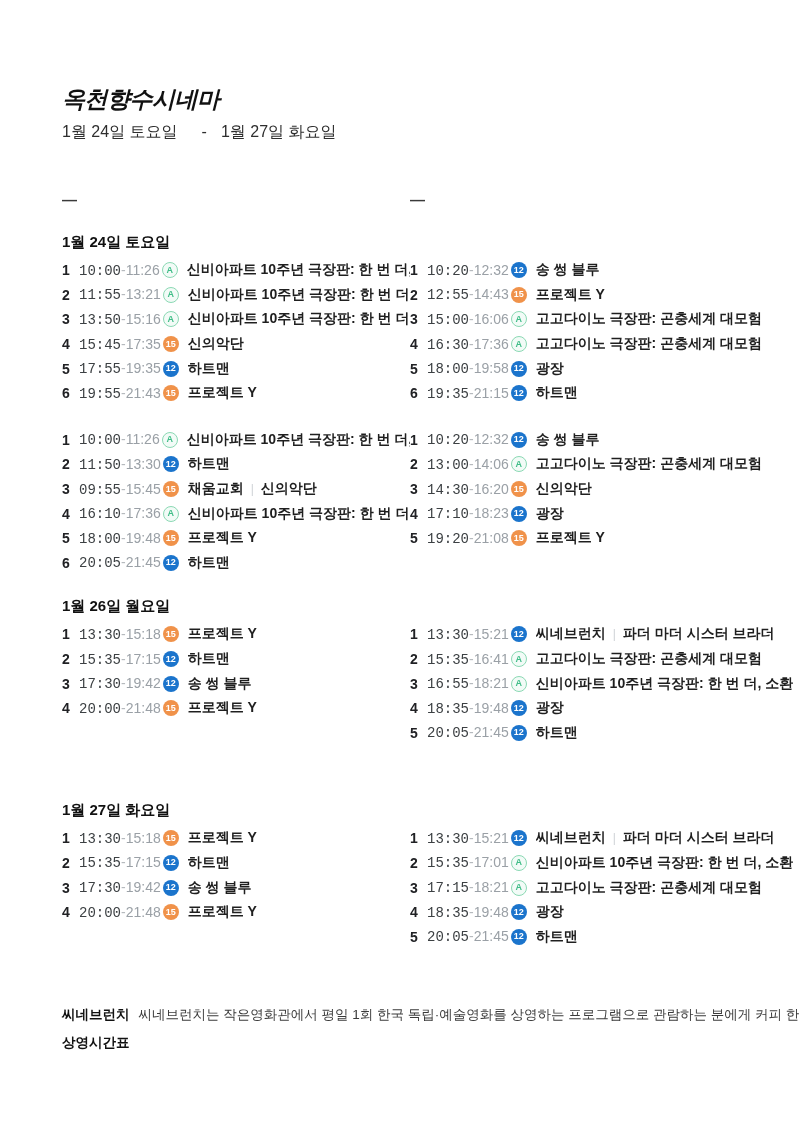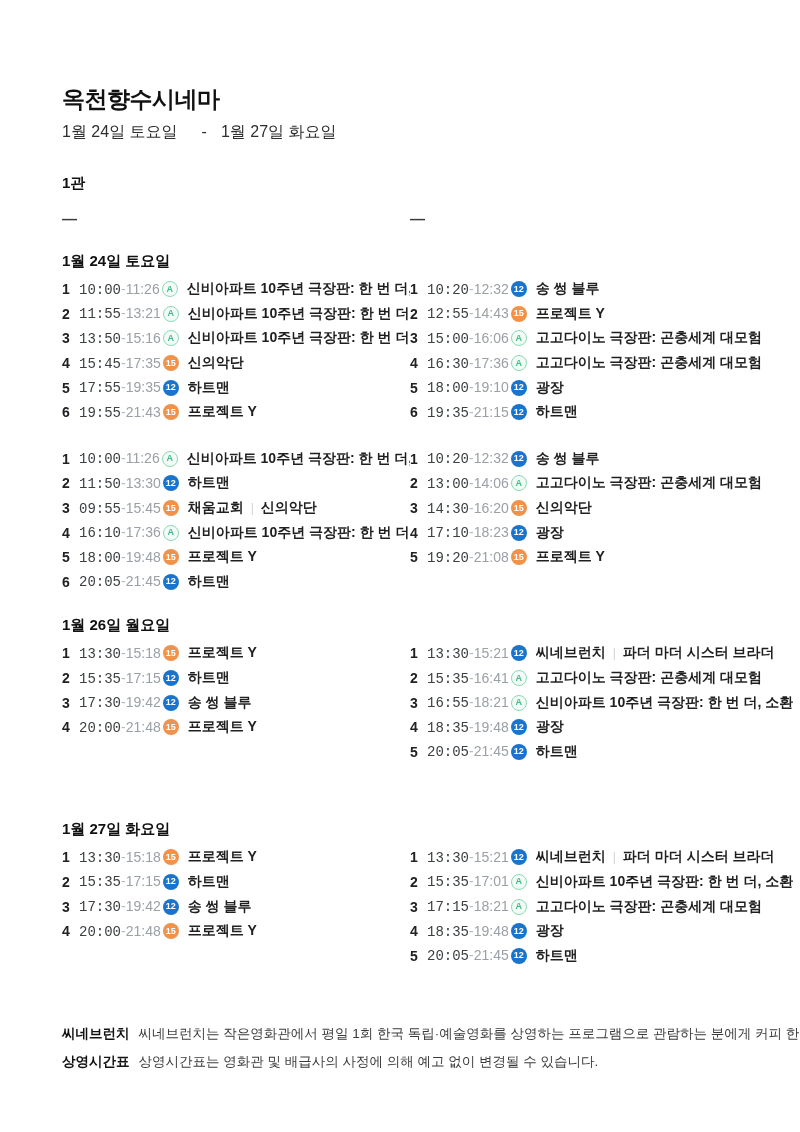--- a/index.html
+++ b/index.html
@@ -12,20 +12,21 @@
     background:#ffffff;
     font-family:"Liberation Sans","DejaVu Sans",sans-serif;
     color:#1f1f1f;
   }
   h1.title{
     margin:0;
     font-size:23px;
     font-weight:700;
     letter-spacing:-0.5px;
     color:#111;
+    font-style:italic;
   }
   .subtitle{
     margin-top:7px;
     font-size:16px;
     color:#2e2e2e;
   }
   .subtitle .dsep{
     display:inline-block;
     margin:0 14px 0 24px;
     color:#2e2e2e;
@@ -135,21 +136,20 @@
 
 <div class="page">
 
   <h1 class="title">옥천향수시네마</h1>
 
   <div class="subtitle">
     <span>1월 24일 토요일</span><span class="dsep">-</span><span>1월 27일 화요일</span>
   </div>
 
   <div class="grid screens-row">
-    <div class="screen-label">1관</div>
   </div>
 
   <div class="grid dash-row">
     <div class="dash">—</div>
     <div class="dash">—</div>
   </div>
 
   <div id="sections">
       <div class="section">
         <div class="section-date">1월 24일 토요일</div>
@@ -212,21 +212,21 @@
               <span class="title">고고다이노 극장판: 곤충세계 대모험</span>
             </div>
             <div class="row">
               <span class="no">4</span>
               <span class="time"><span class="start">16:30</span><span class="tsep">-</span><span class="end">17:36</span></span>
               <span class="badge" style="color: rgb(63, 189, 135); background: rgb(242, 251, 247); border: 1.5px solid rgb(139, 217, 180);">A</span>
               <span class="title">고고다이노 극장판: 곤충세계 대모험</span>
             </div>
             <div class="row">
               <span class="no">5</span>
-              <span class="time"><span class="start">18:00</span><span class="tsep">-</span><span class="end">19:10</span></span>
+              <span class="time"><span class="start">18:00</span><span class="tsep">-</span><span class="end">19:58</span></span>
               <span class="badge" style="background: rgb(27, 116, 204); color: rgb(255, 255, 255);">12</span>
               <span class="title">광장</span>
             </div>
             <div class="row">
               <span class="no">6</span>
               <span class="time"><span class="start">19:35</span><span class="tsep">-</span><span class="end">21:15</span></span>
               <span class="badge" style="background: rgb(27, 116, 204); color: rgb(255, 255, 255);">12</span>
               <span class="title">하트맨</span>
             </div>
           </div>
@@ -434,17 +434,16 @@
       </div>
     </div>
 
   <div class="footer">
     <div class="fline">
       <span class="flabel">씨네브런치</span>
       <span class="ftext">씨네브런치는 작은영화관에서 평일 1회 한국 독립·예술영화를 상영하는 프로그램으로 관람하는 분에게 커피 한 잔이 제공됩니다.</span>
     </div>
     <div class="fline">
       <span class="flabel">상영시간표</span>
-      <span class="ftext">상영시간표는 영화관 및 배급사의 사정에 의해 예고 없이 변경될 수 있습니다.</span>
     </div>
   </div>
 
 </div>
 
 </body></html>

